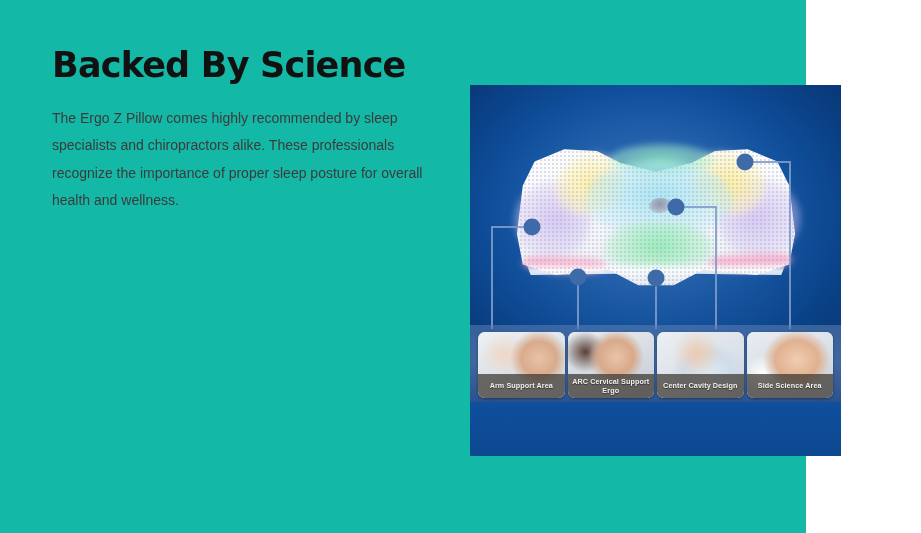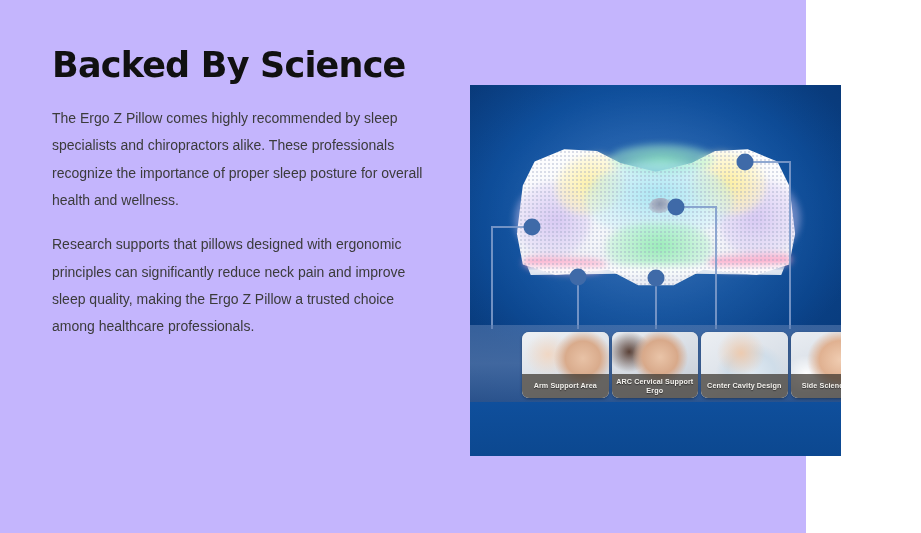--- a/index.html
+++ b/index.html
@@ -10,21 +10,21 @@
     height: 533px;
     background: #ffffff;
     font-family: "Liberation Sans", "DejaVu Sans", sans-serif;
     overflow: hidden;
   }
 
   .page {
     position: relative;
     width: 806px;
     height: 533px;
-    background: #c4b5fd;
+    background: #14b8a6;
   }
 
   
   .text-col {
     position: absolute;
     left: 52px;
     top: 44px;
     width: 375px;
   }
 
@@ -221,21 +221,20 @@
 
   .thumb-strip {
     position: absolute;
     left: 6px;
     top: 247px;
     width: 359px;
     height: 66px;
     display: flex;
     gap: 3px;
     padding: 0 2px;
-    margin-left: 44px;
   }
 
   .thumb {
     position: relative;
     flex: 1 1 0;
     height: 66px;
     border-radius: 7px;
     overflow: hidden;
     box-shadow: 0 1px 3px rgba(0,0,0,0.35);
     background: #cfd6de;
@@ -301,21 +300,20 @@
 
 <div class="page">
 
   <div class="text-col">
 
     <h1 class="headline">
       <span class="hl-line">Backed By Science</span>
     </h1>
 
     <p class="body-par">The Ergo Z Pillow comes highly recommended by sleep specialists and chiropractors alike. These professionals recognize the importance of proper sleep posture for overall health and wellness.</p>
-    <p class="body-par">Research supports that pillows designed with ergonomic principles can significantly reduce neck pain and improve sleep quality, making the Ergo Z Pillow a trusted choice among healthcare professionals.</p>
 
   </div>
 
   <div class="product-panel">
 
     <div class="panel-vignette"></div>
 
     <div class="pillow-stage">
 
       <div class="pillow">

